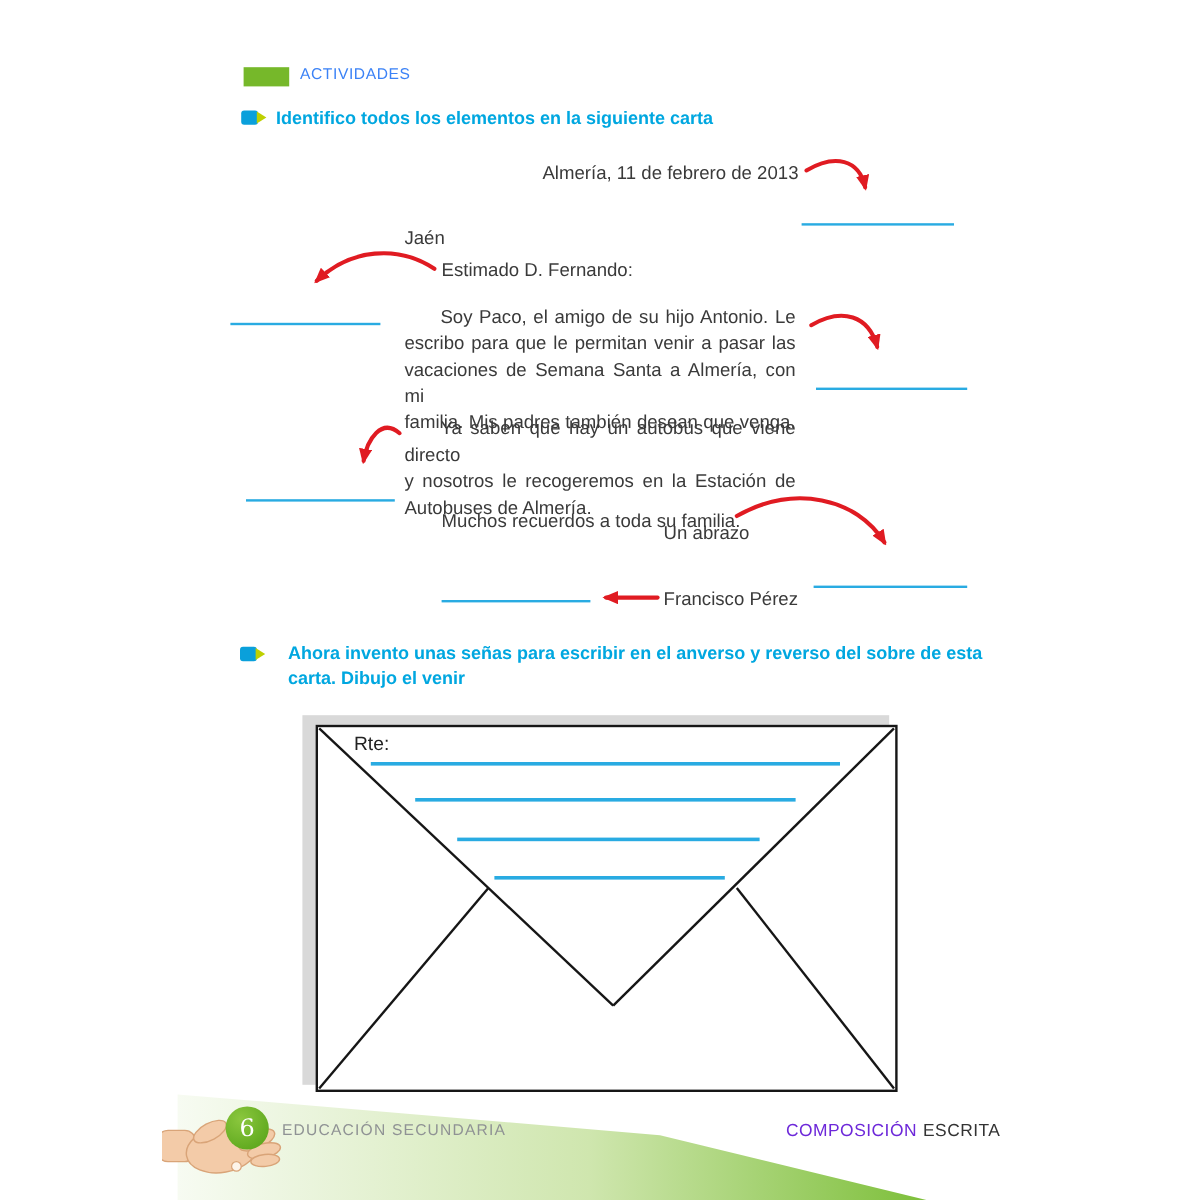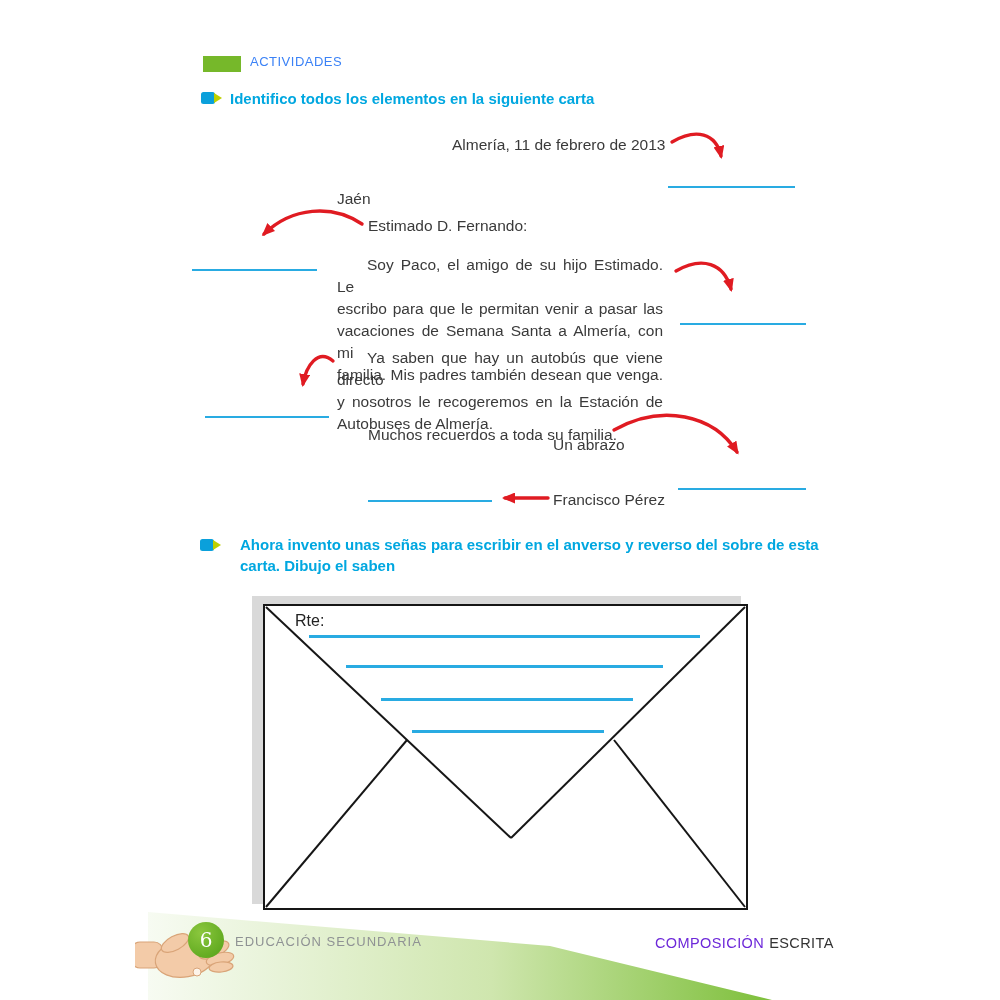--- a/index.html
+++ b/index.html
@@ -60,21 +60,21 @@
   <span class="bullet" style="left:201px;top:92px;">
     <span class="tri"></span>
   </span>
   <div class="task" style="left:230px;top:88px;">Identifico todos los elementos en la siguiente carta</div>
 
   <div class="ltr" style="left:452px;top:134px;text-align:center;">Almería, 11 de febrero de 2013</div>
   <div class="ltr" style="left:337px;top:188px;">Jaén</div>
   <div class="ltr" style="left:368px;top:215px;">Estimado D. Fernando:</div>
 
   <div class="block" style="top:254px;">
-    <div class="jline ind">Soy Paco, el amigo de su hijo Estimado. Le</div>
+    <div class="jline ind">Soy Paco, el amigo de su hijo Antonio. Le</div>
     <div class="jline">escribo para que le permitan venir a pasar las</div>
     <div class="jline">vacaciones de Semana Santa a Almería, con mi</div>
     <div class="jline">familia. Mis padres también desean que venga.</div>
   </div>
 
   <div class="block" style="top:347px;">
     <div class="jline ind">Ya saben que hay un autobús que viene directo</div>
     <div class="jline">y nosotros le recogeremos en la Estación de</div>
     <div>Autobuses de Almería.</div>
   </div>
@@ -104,21 +104,21 @@
       <path d="M614,430 C662,403 714,415 737,452" marker-end="url(#ah)"></path>
       <path d="M548,498 L505,498" marker-end="url(#ah)"></path>
     </g>
   </svg>
 
   <span class="bullet" style="left:200px;top:539px;">
     <span class="tri"></span>
   </span>
   <div class="task" style="left:240px;top:534px;width:590px;">
     <div>Ahora invento unas señas para escribir en el anverso y reverso del sobre de esta</div>
-    <div>carta. Dibujo el saben</div>
+    <div>carta. Dibujo el venir</div>
   </div>
 
   <div class="env-shadow"></div>
   <div class="envelope">
     <svg class="env-svg" viewBox="0 0 481 302" preserveAspectRatio="none">
       <g stroke="#161616" stroke-width="2" fill="none">
         <line x1="1" y1="1" x2="246" y2="232"></line>
         <line x1="480" y1="1" x2="246" y2="232"></line>
         <line x1="1" y1="301" x2="142" y2="134"></line>
         <line x1="480" y1="301" x2="349" y2="134"></line>

